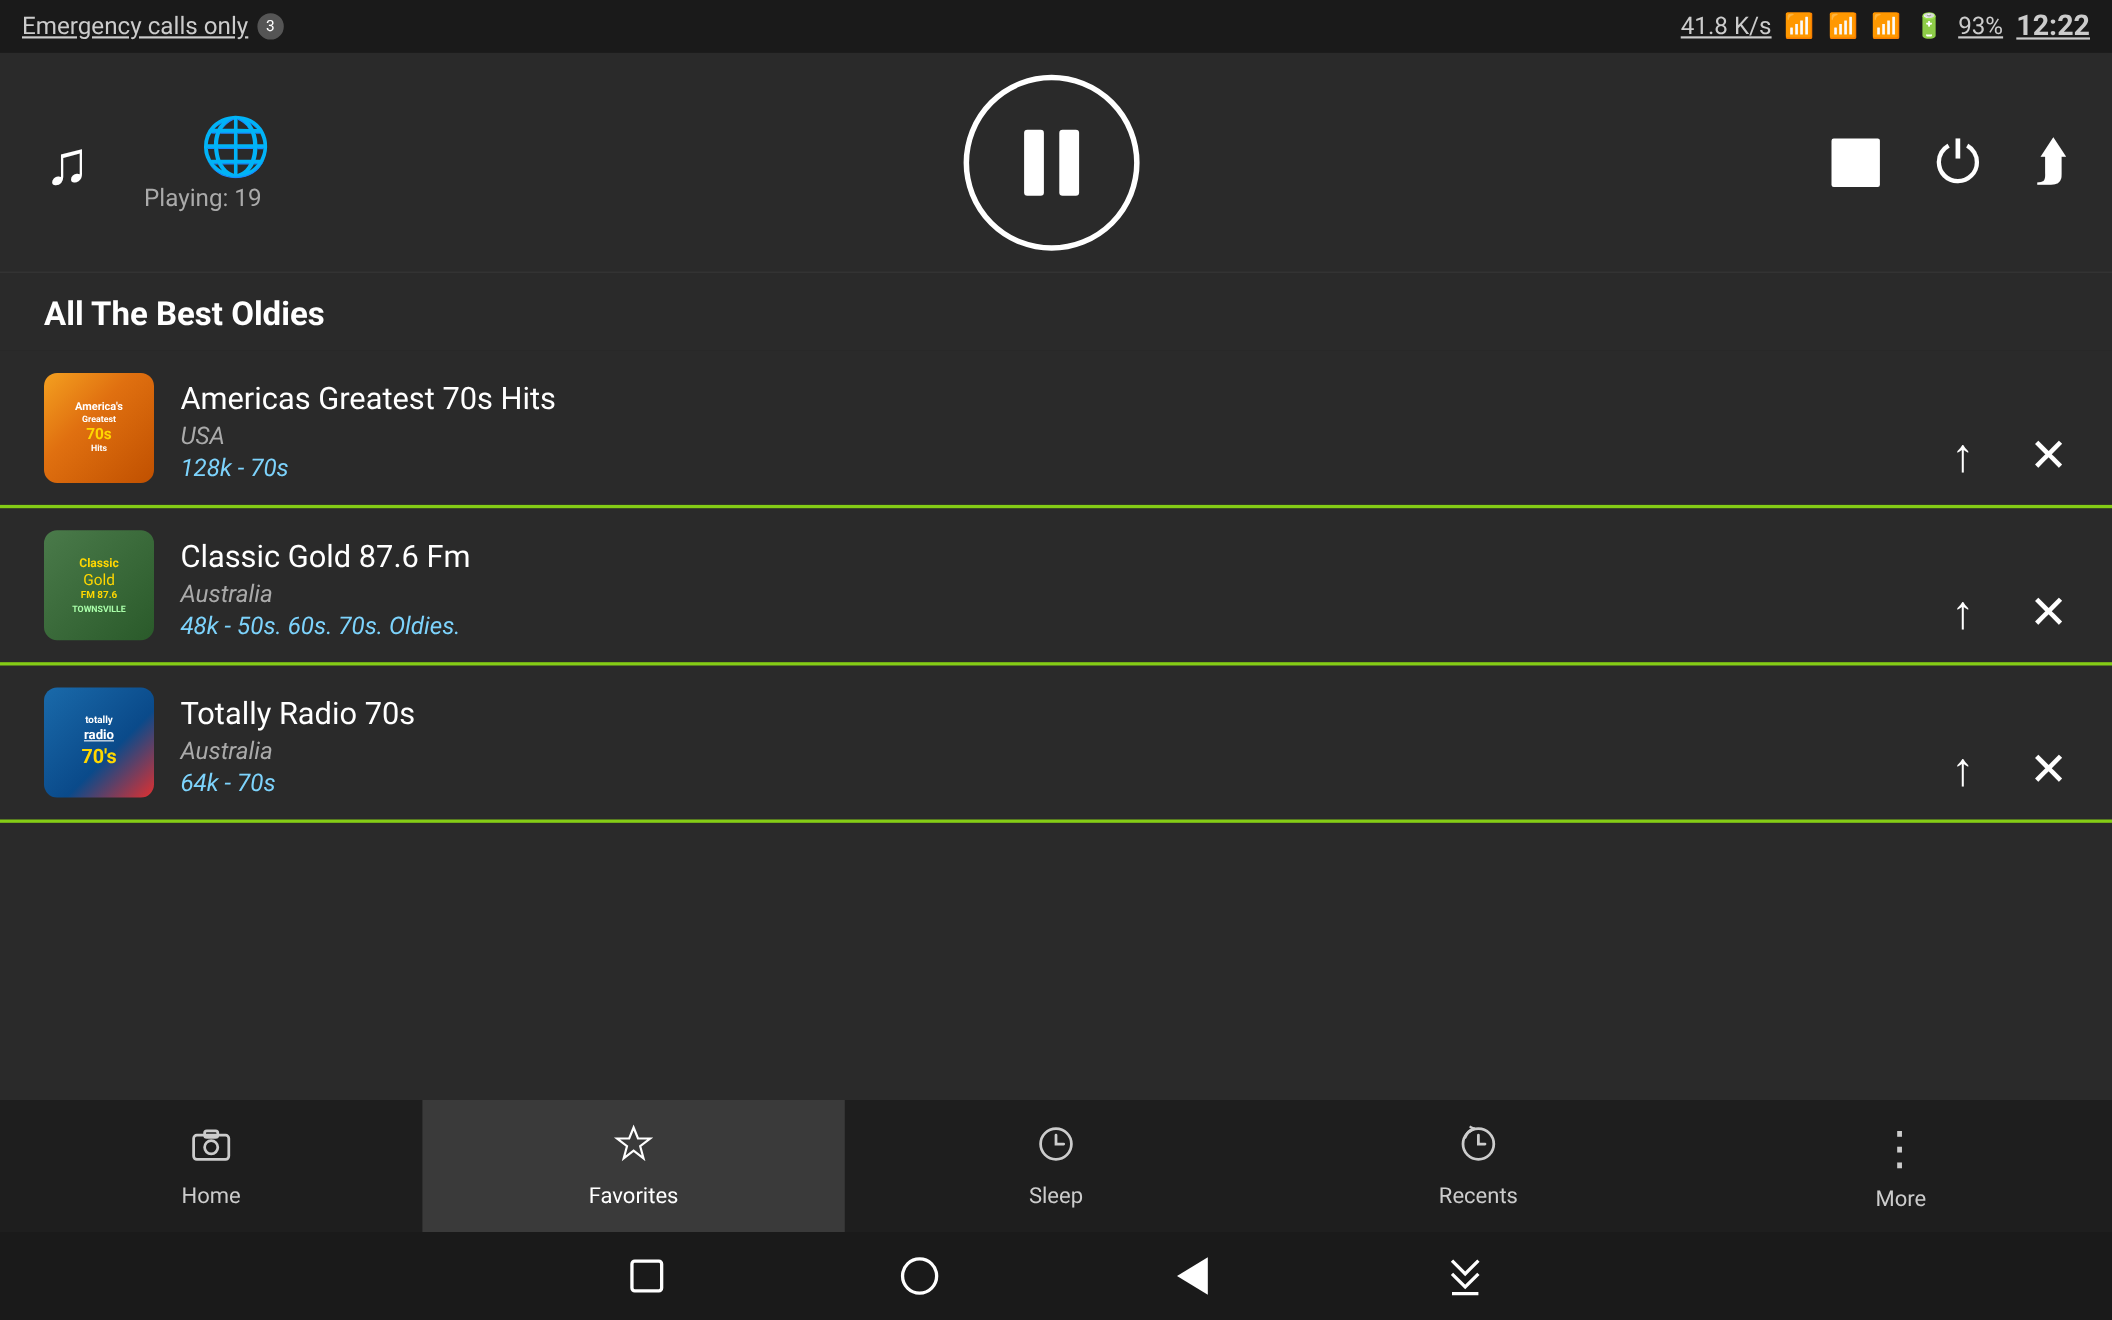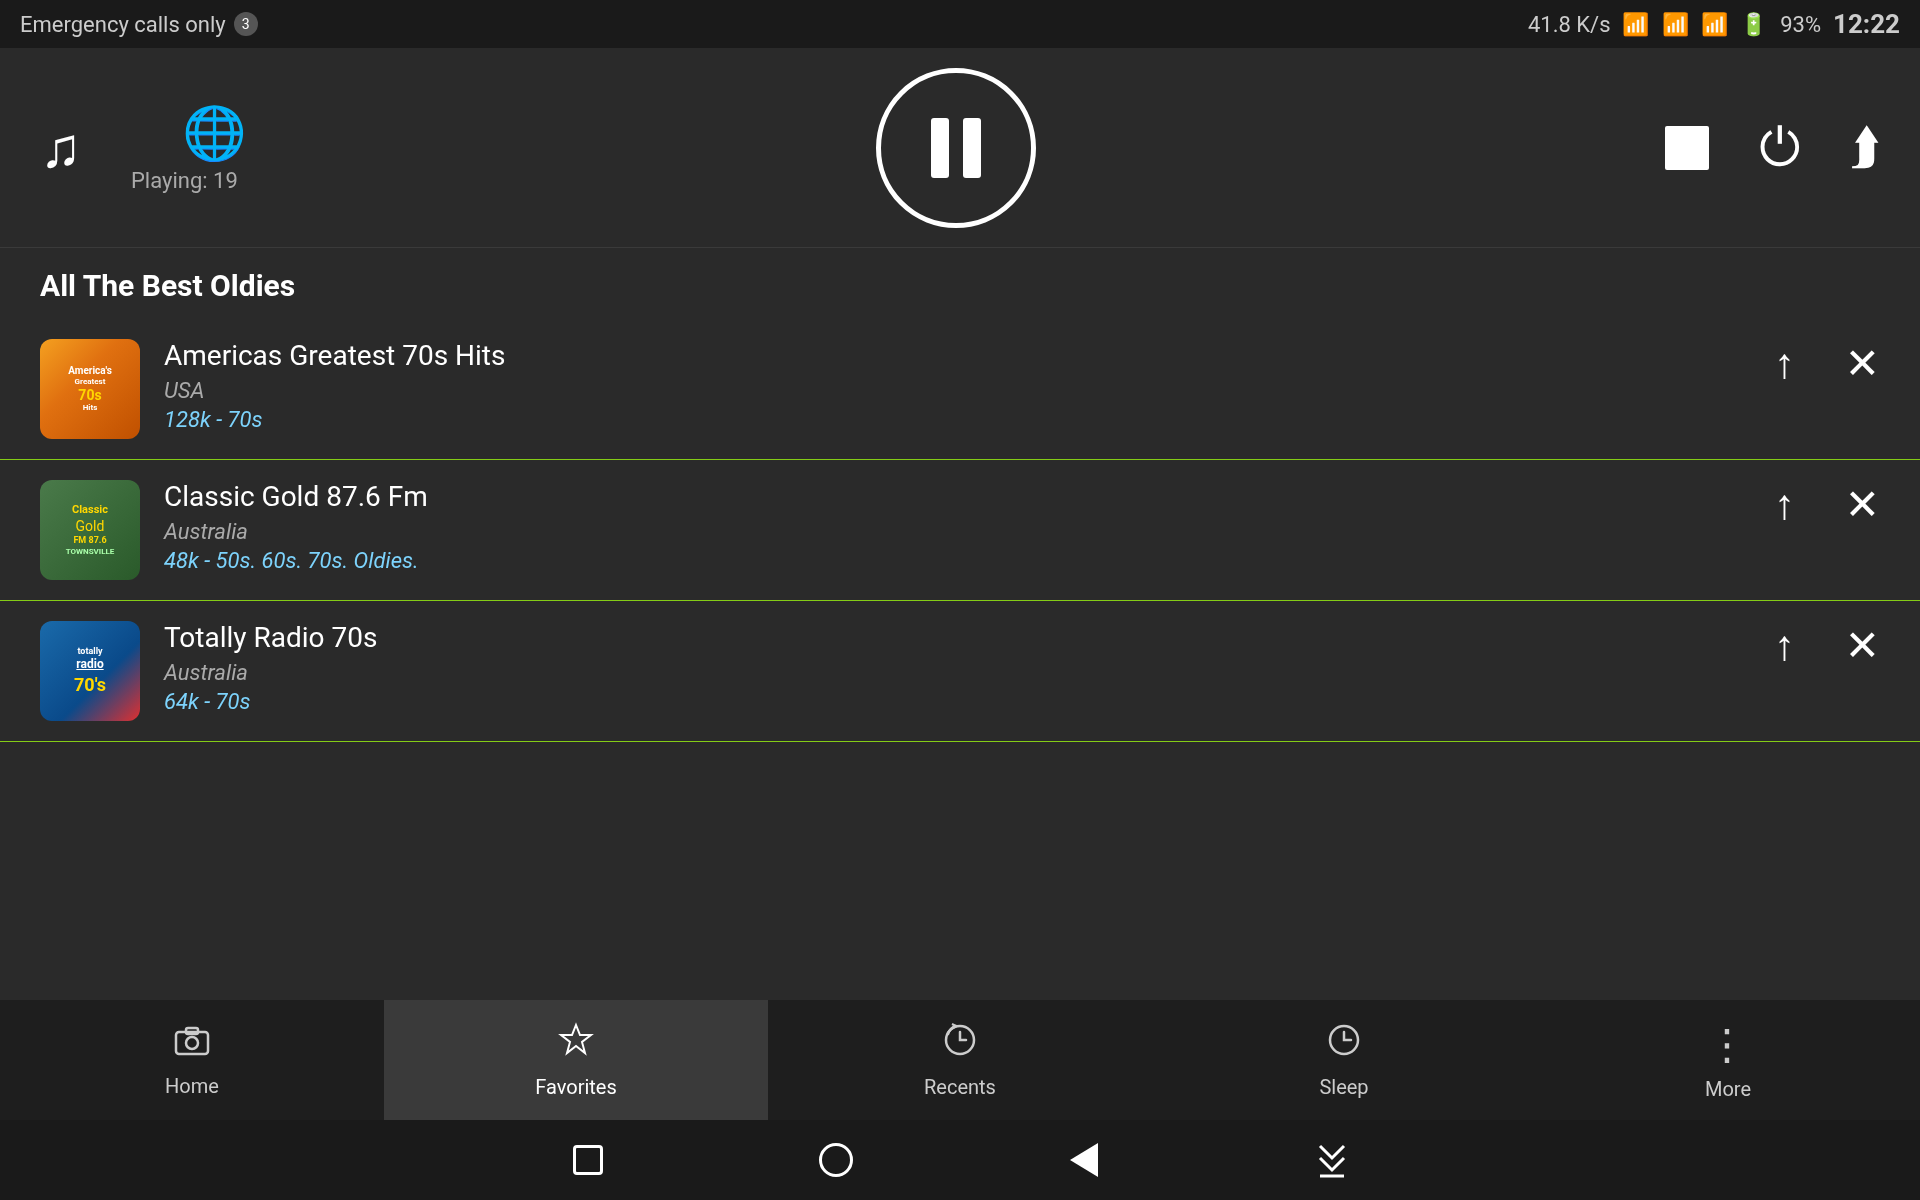--- a/index.html
+++ b/index.html
@@ -35,20 +35,21 @@
     #status-bar-right {
       display: flex;
       align-items: center;
       gap: 12px;
       font-size: 22px;
       color: #fff;
     }
     .status-text {
       font-size: 22px;
       color: #ccc;
+      text-decoration: underline;
     }
     .notification-badge {
       background: #555;
       border-radius: 50%;
       width: 24px;
       height: 24px;
       display: flex;
       align-items: center;
       justify-content: center;
       font-size: 14px;
@@ -143,23 +144,23 @@
       color: #ffffff;
       background: #2a2a2a;
     }
 
     
     #radio-list {
       background: #2a2a2a;
     }
     .radio-item {
       display: flex;
-      align-items: flex-start;
+      align-items: flex-end;
       padding: 20px 40px;
-      border-bottom: 1px solid #84cc16;
+      border-bottom: 3px solid #84cc16;
       gap: 24px;
       min-height: 130px;
     }
     .radio-logo {
       width: 100px;
       height: 100px;
       border-radius: 12px;
       flex-shrink: 0;
       display: flex;
       align-items: center;
@@ -436,39 +437,39 @@
         <polygon points="18,3 22,13 33,13 24,20 27,31 18,24 9,31 12,20 3,13 14,13" stroke="#fff" stroke-width="2" fill="none"></polygon>
       </svg>
     </span>
     <span class="nav-label">Favorites</span>
   </div>
 
   <div class="nav-item">
     <span class="nav-icon">
       <svg width="36" height="36" viewBox="0 0 36 36" fill="none" xmlns="http://www.w3.org/2000/svg">
         <circle cx="18" cy="18" r="14" stroke="#ccc" stroke-width="2.5"></circle>
+        <path d="M18 10 L18 18 L25 18" stroke="#ccc" stroke-width="2.5" stroke-linecap="round"></path>
+      </svg>
+    </span>
+    <span class="nav-label">Sleep</span>
+  </div>
+
+  <div class="nav-item">
+    <span class="nav-icon">
+      <svg width="36" height="36" viewBox="0 0 36 36" fill="none" xmlns="http://www.w3.org/2000/svg">
+        <circle cx="18" cy="18" r="14" stroke="#ccc" stroke-width="2.5"></circle>
         <path d="M18 10 L18 18 L24 18" stroke="#ccc" stroke-width="2.5" stroke-linecap="round"></path>
         <path d="M6 12 Q8 6 14 4" stroke="#ccc" stroke-width="2.5" stroke-linecap="round" fill="none"></path>
         <polyline points="10,2 14,4 10,7" stroke="#ccc" stroke-width="2" fill="none"></polyline>
       </svg>
     </span>
     <span class="nav-label">Recents</span>
   </div>
 
   <div class="nav-item">
-    <span class="nav-icon">
-      <svg width="36" height="36" viewBox="0 0 36 36" fill="none" xmlns="http://www.w3.org/2000/svg">
-        <circle cx="18" cy="18" r="14" stroke="#ccc" stroke-width="2.5"></circle>
-        <path d="M18 10 L18 18 L25 18" stroke="#ccc" stroke-width="2.5" stroke-linecap="round"></path>
-      </svg>
-    </span>
-    <span class="nav-label">Sleep</span>
-  </div>
-
-  <div class="nav-item">
     <span class="nav-icon" style="font-size:42px;letter-spacing:2px;color:#ccc;">⋮</span>
     <span class="nav-label">More</span>
   </div>
 
 </div>
 
 <div id="sys-nav">
   <div class="sys-nav-btn">
     <div class="nav-square"></div>
   </div>

